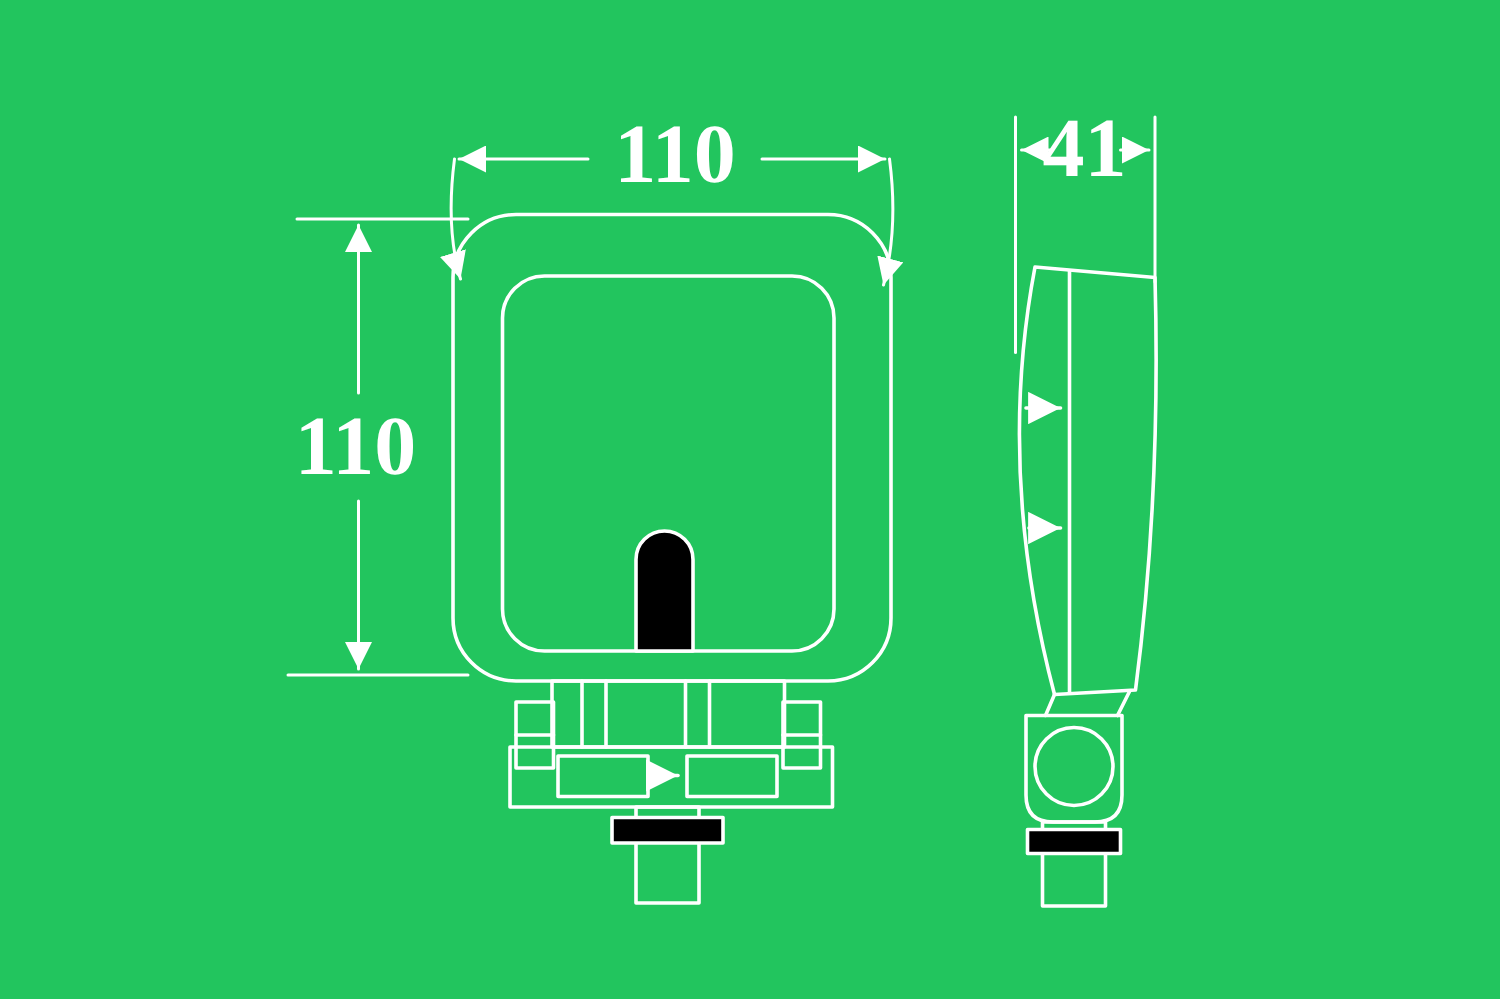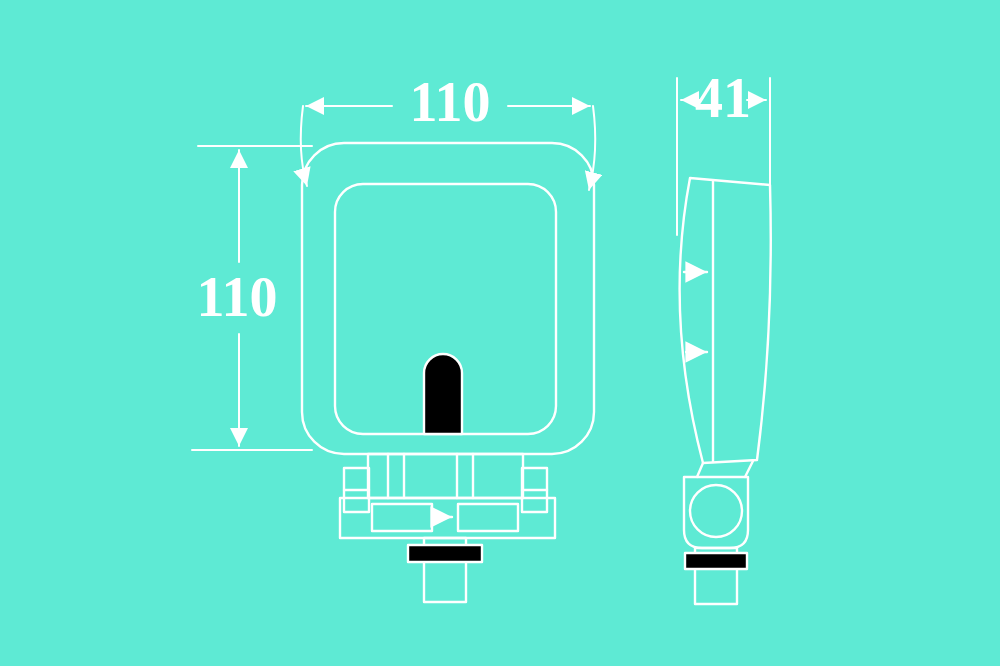--- a/index.html
+++ b/index.html
@@ -1,16 +1,16 @@
 <!DOCTYPE html>
 <html><head>
 <meta charset="utf-8">
 <style>
   html,body{margin:0;padding:0;background:#000;}
-  .canvas{position:relative;width:1000px;height:666px;background:#5eead4;overflow:hidden;}
+  .canvas{position:relative;width:1000px;height:666px;background:#22c55e;overflow:hidden;}
   svg{display:block;}
   .view{stroke:#fff;fill:none;stroke-width:2.4;stroke-linejoin:round;stroke-linecap:round;}
   .dims{stroke:#fff;fill:none;stroke-width:2;stroke-linecap:round;}
   .dim-text{fill:#fff;stroke:none;font-family:"Liberation Serif","DejaVu Serif",serif;
             font-weight:700;font-size:56px;text-anchor:middle;}
   .blk{fill:#000;}
 </style>
 </head>
 <body>
 

